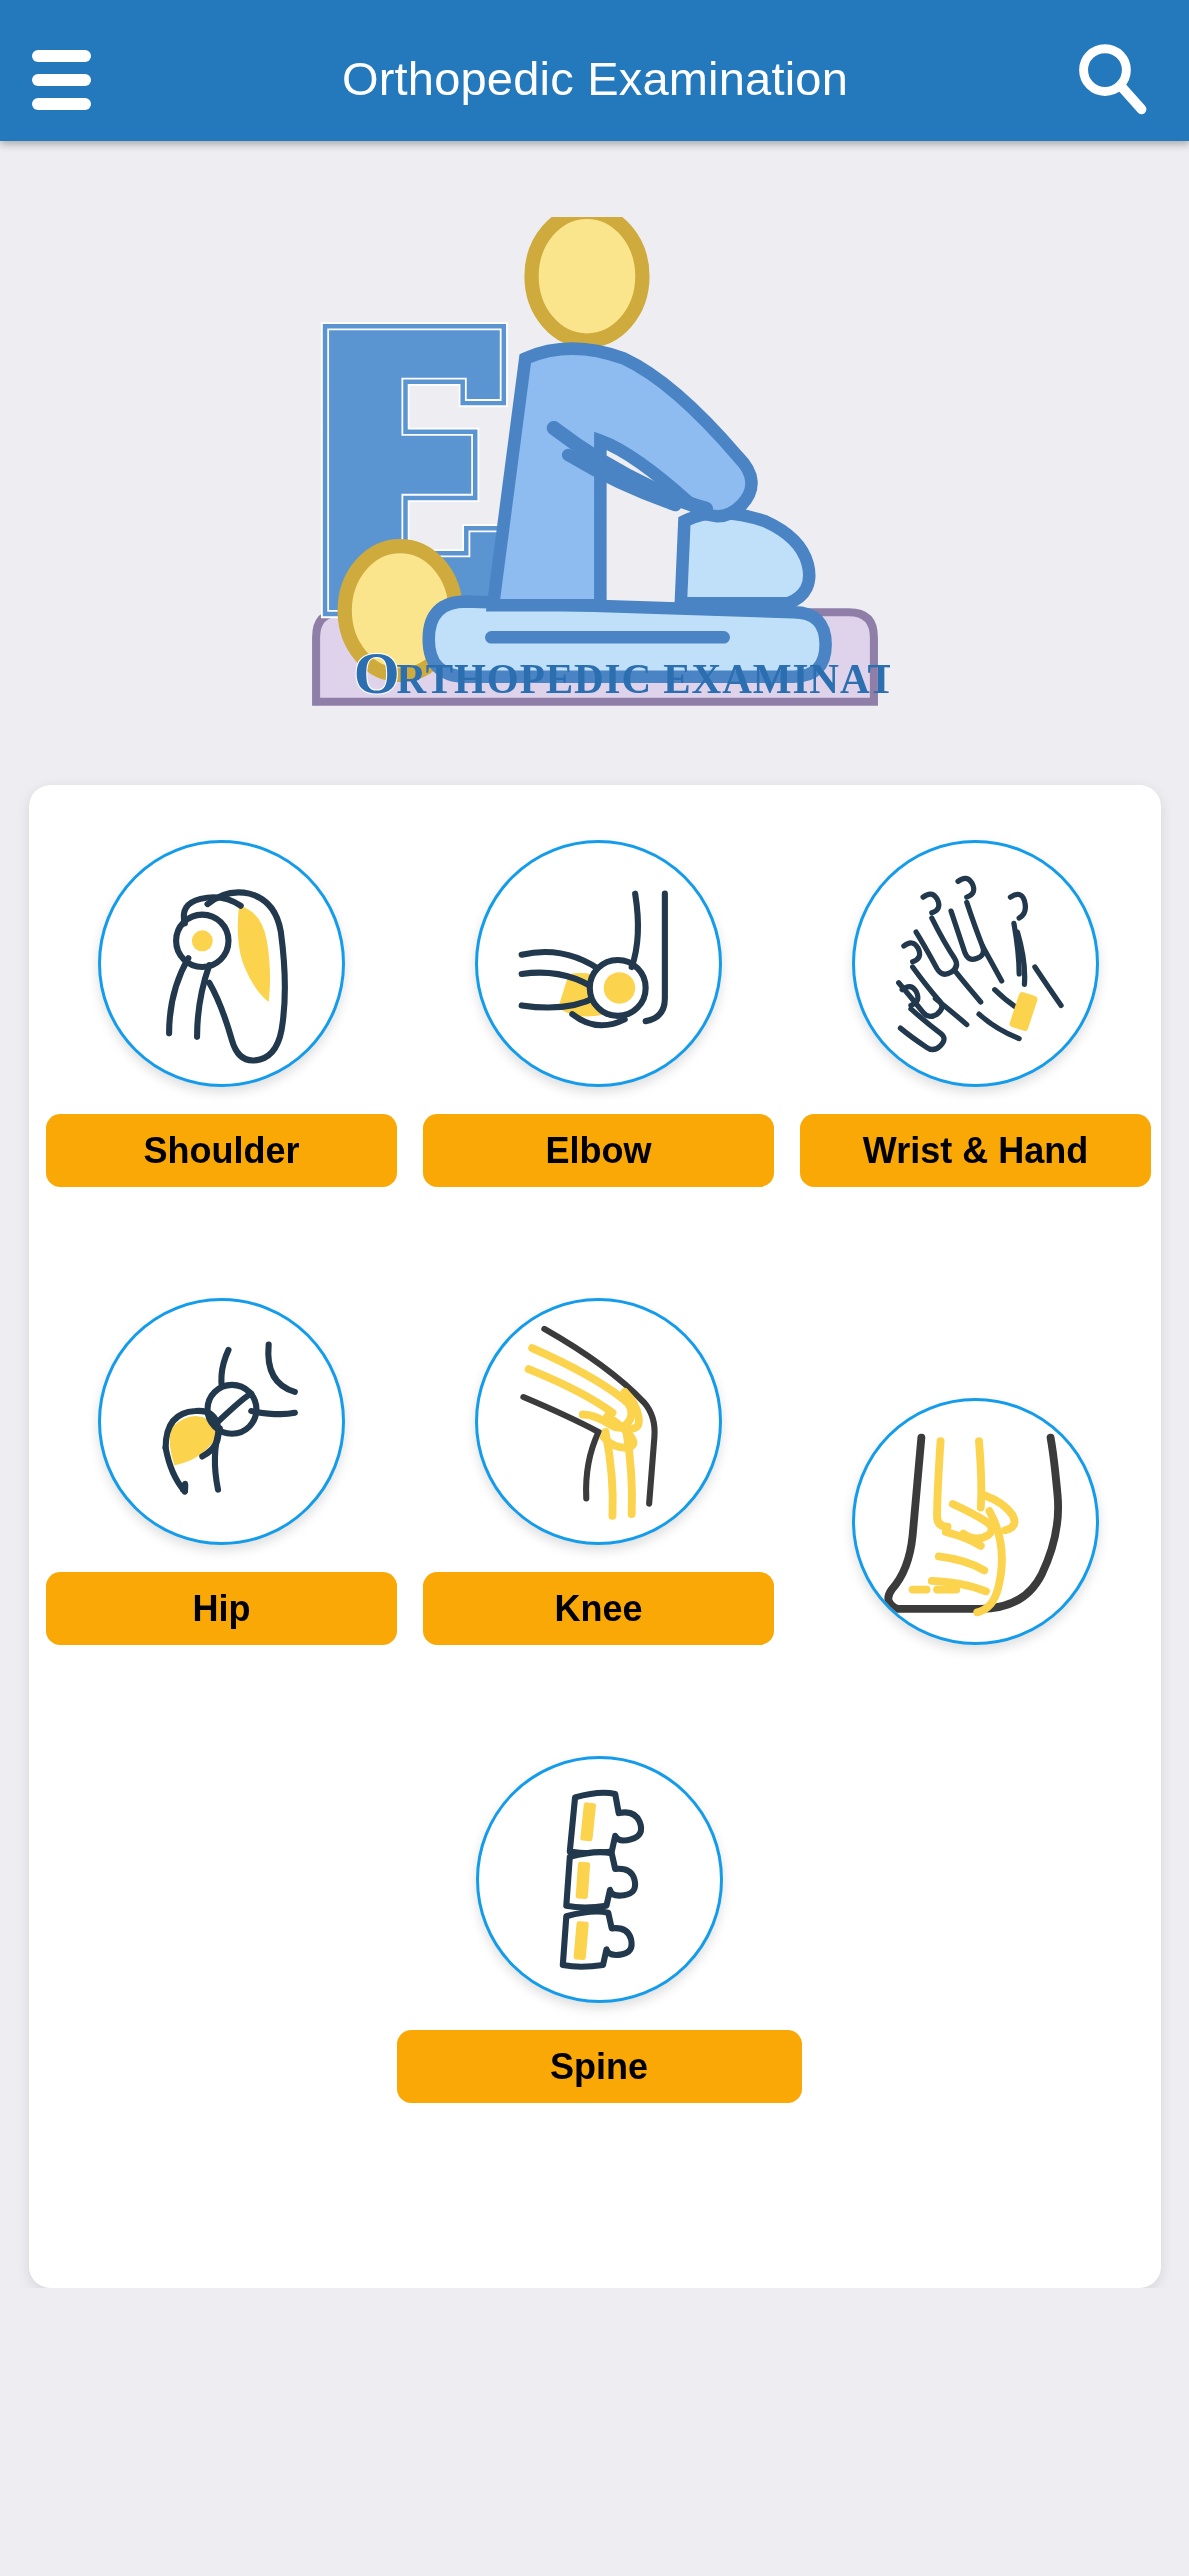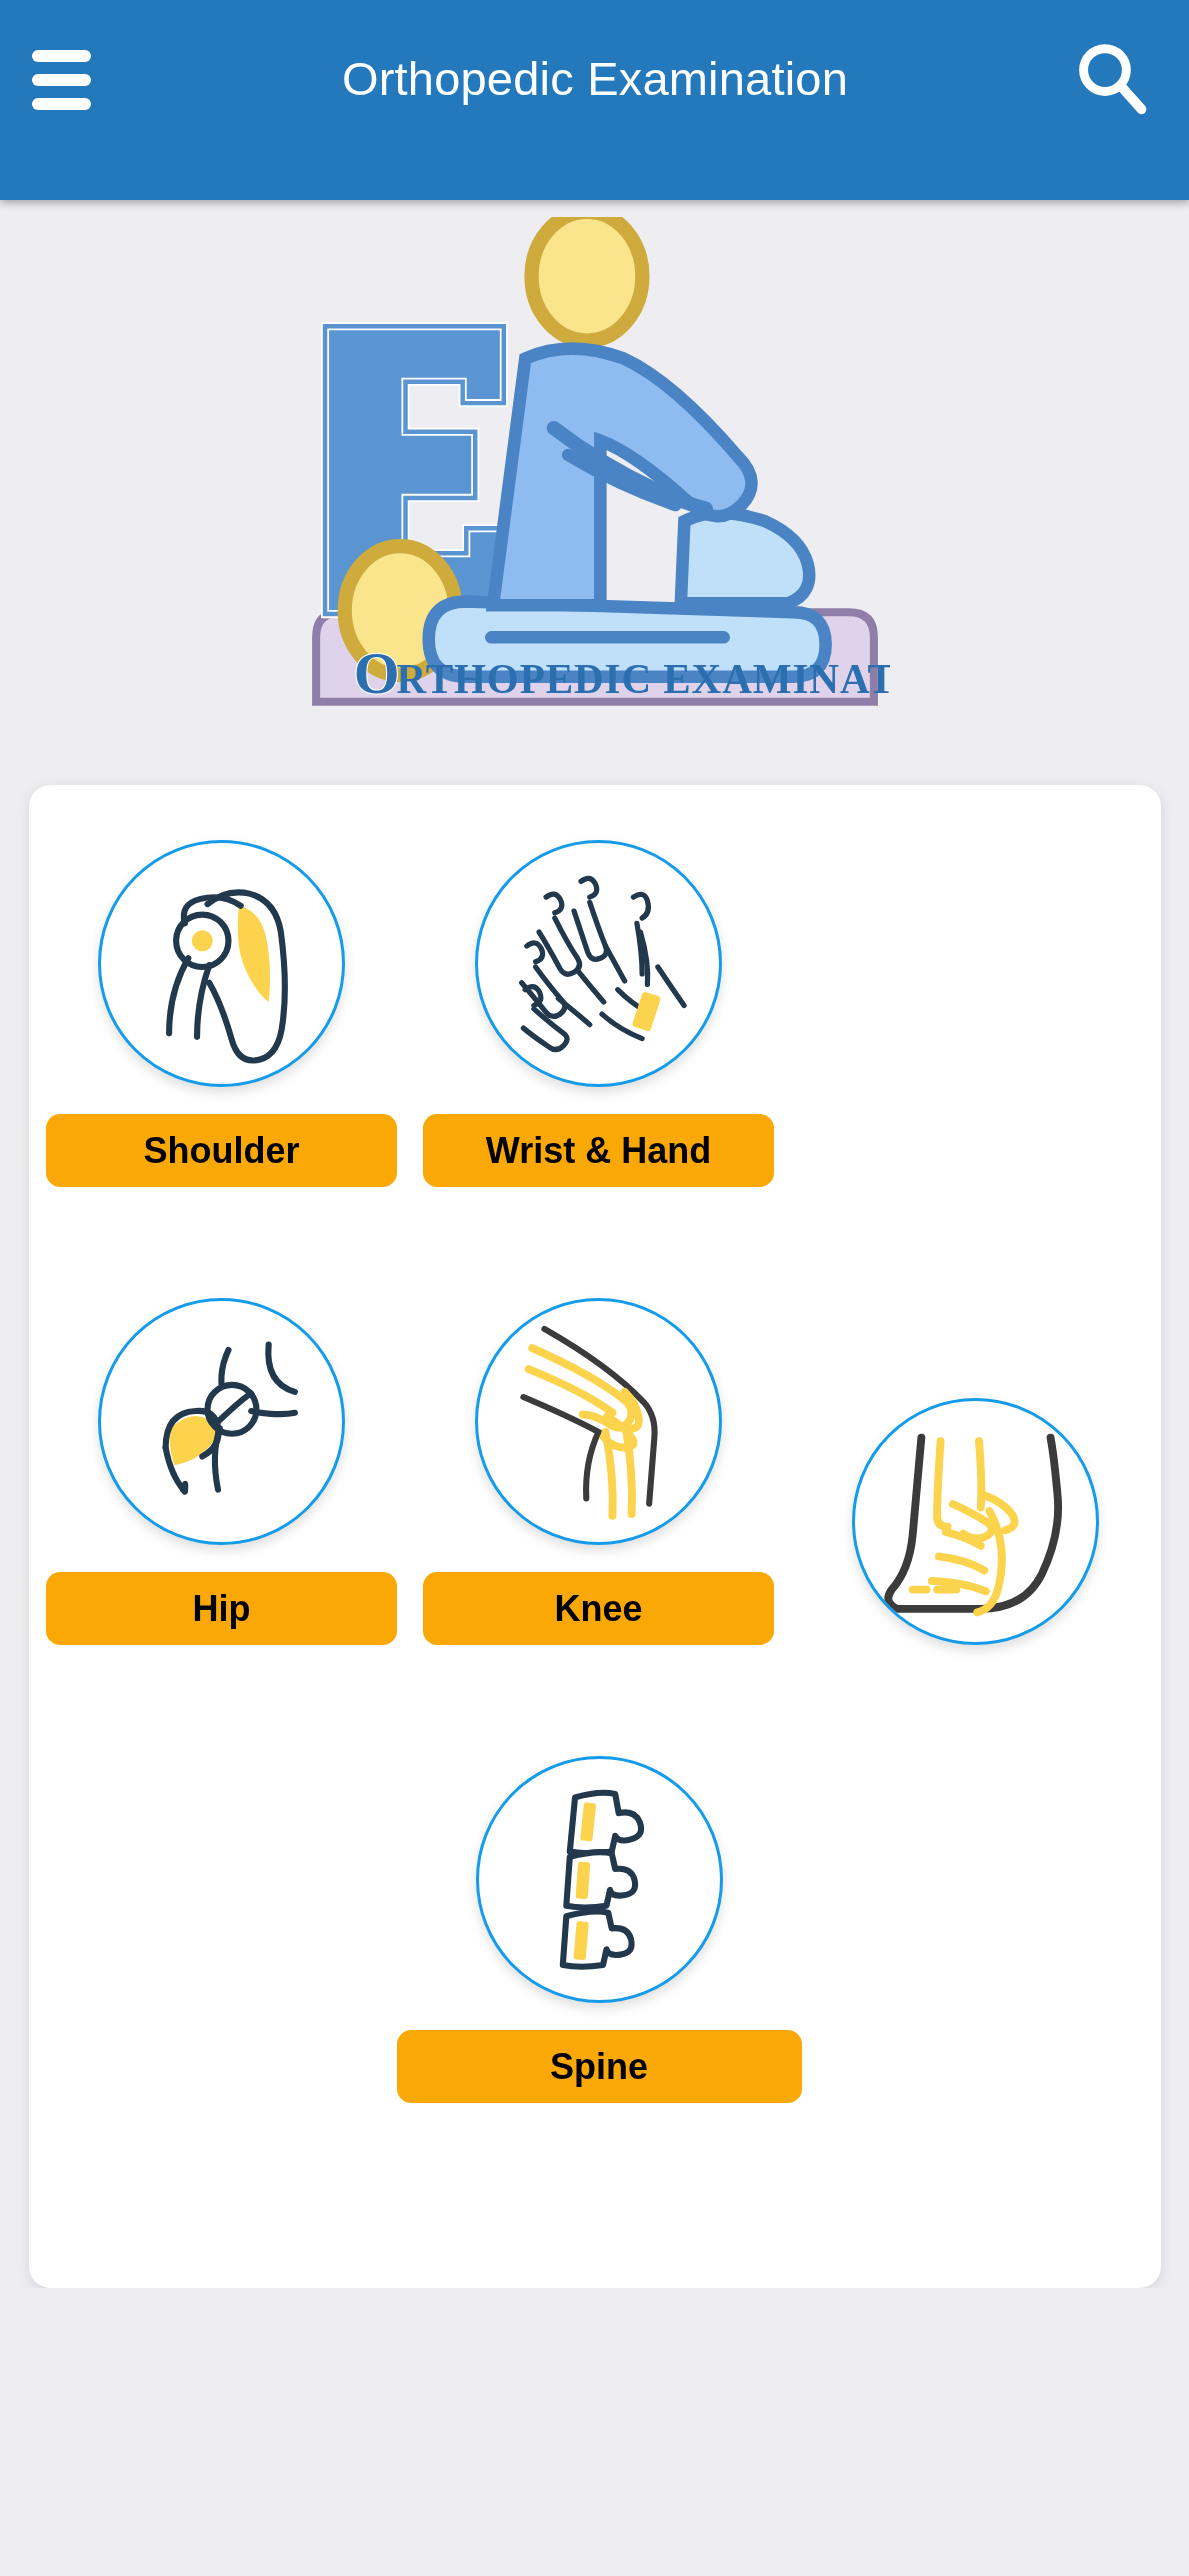--- a/index.html
+++ b/index.html
@@ -10,21 +10,21 @@
     background: #eeeef2;
     font-family: "Liberation Sans", sans-serif;
     overflow: hidden;
   }
 
   
   .appbar {
     position: absolute;
     top: 0; left: 0;
     width: 1190px;
-    height: 200px;
+    height: 141px;
     background: #2479bd;
     box-shadow: 0 2.7px 8px rgba(0,0,0,0.30);
     display: flex;
     align-items: center;
     z-index: 5;
   }
   .menu-btn {
     position: absolute;
     left: 32px; top: 45px;
     width: 70px; height: 70px;
@@ -213,20 +213,36 @@
           <circle cx="116" cy="112" r="30" fill="#ffffff" stroke="#22384c" stroke-width="7"></circle>
           <circle cx="116" cy="112" r="12" fill="#fbd34d"></circle>
           <path d="M96 92 q-6 -22 18 -28 q26 -6 46 8" fill="none" stroke="#22384c" stroke-width="7" stroke-linecap="round"></path>
           <path d="M100 132 q-22 38 -22 86" fill="none" stroke="#22384c" stroke-width="7" stroke-linecap="round"></path>
           <path d="M124 140 q-14 40 -14 82" fill="none" stroke="#22384c" stroke-width="7" stroke-linecap="round"></path>
         </svg>
       </div>
       <button class="part-btn">Shoulder</button>
     </div>
 
+    <div class="cell">
+      <div class="icon-circle">
+        <svg viewBox="0 0 276 276" aria-hidden="true">
+          <path d="M104 150 q40 -6 56 22 q6 18 -14 24 q-36 8 -54 -8 z" fill="#fbd34d"></path>
+          <path d="M50 128 q52 -12 96 22" fill="none" stroke="#22384c" stroke-width="7" stroke-linecap="round"></path>
+          <path d="M50 150 q56 -8 96 26" fill="none" stroke="#22384c" stroke-width="7" stroke-linecap="round"></path>
+          <path d="M50 186 q52 8 86 -10" fill="none" stroke="#22384c" stroke-width="7" stroke-linecap="round"></path>
+          <path d="M108 196 q28 22 60 6" fill="none" stroke="#22384c" stroke-width="7" stroke-linecap="round"></path>
+          <circle cx="160" cy="166" r="32" fill="#ffffff" stroke="#22384c" stroke-width="7"></circle>
+          <circle cx="162" cy="166" r="18" fill="#fbd34d"></circle>
+          <path d="M180 58 q8 50 -4 84" fill="none" stroke="#22384c" stroke-width="7" stroke-linecap="round"></path>
+          <path d="M214 58 v120 q0 22 -22 26" fill="none" stroke="#22384c" stroke-width="7" stroke-linecap="round"></path>
+        </svg>
+      </div>
+      <button class="part-btn">Elbow</button>
+    </div>
 
     <div class="cell">
       <div class="icon-circle">
         <svg viewBox="0 0 276 276" aria-hidden="true">
           <g fill="none" stroke="#22384c" stroke-width="6" stroke-linecap="round">
 
             <path d="M118 44 q10 -8 16 2 q6 12 -6 16"></path>
             <path d="M128 68 q10 30 18 50 q4 10 -6 14 q-10 4 -14 -6 q-10 -30 -16 -48"></path>
             <path d="M78 62 q10 -8 16 2 q6 12 -6 16"></path>
             <path d="M88 86 q14 28 26 46 q6 10 -4 16 q-10 6 -16 -4 q-14 -26 -24 -42"></path>

